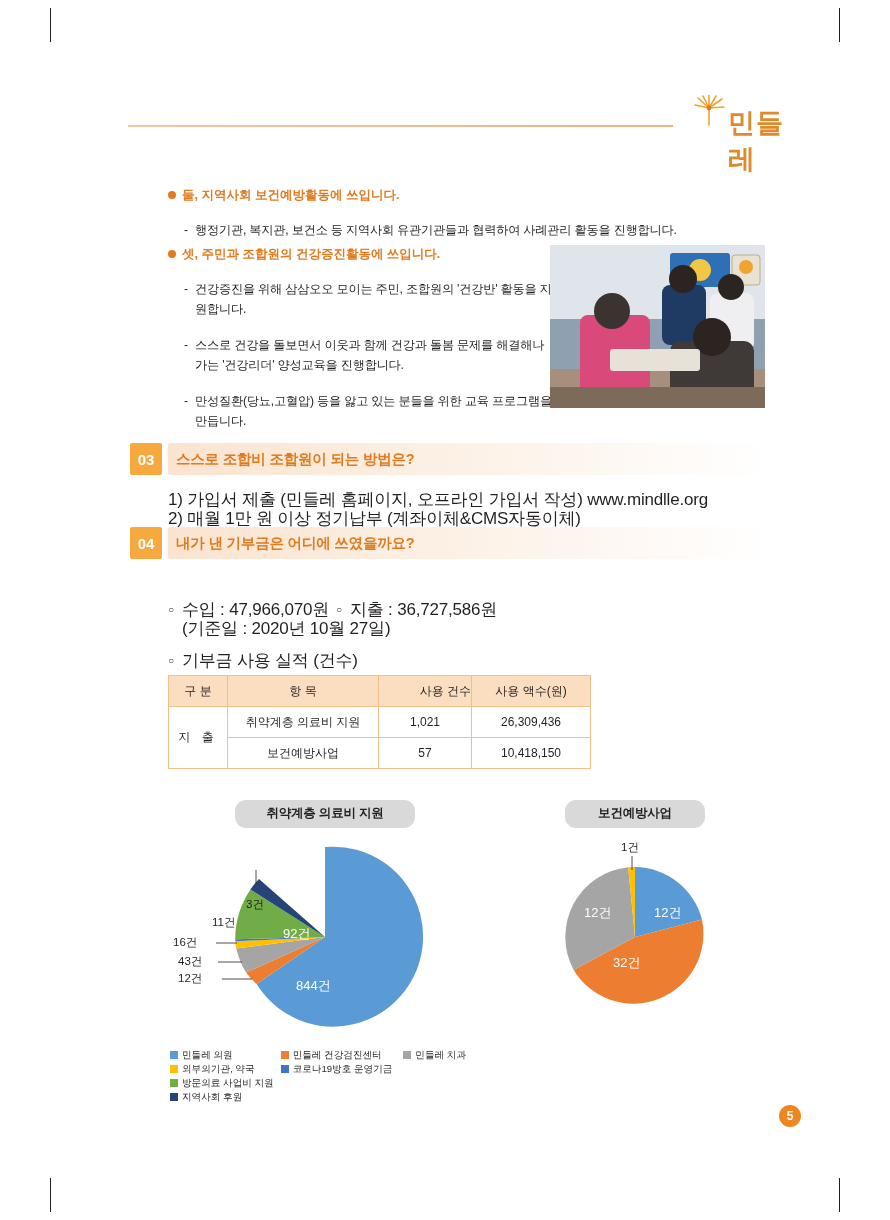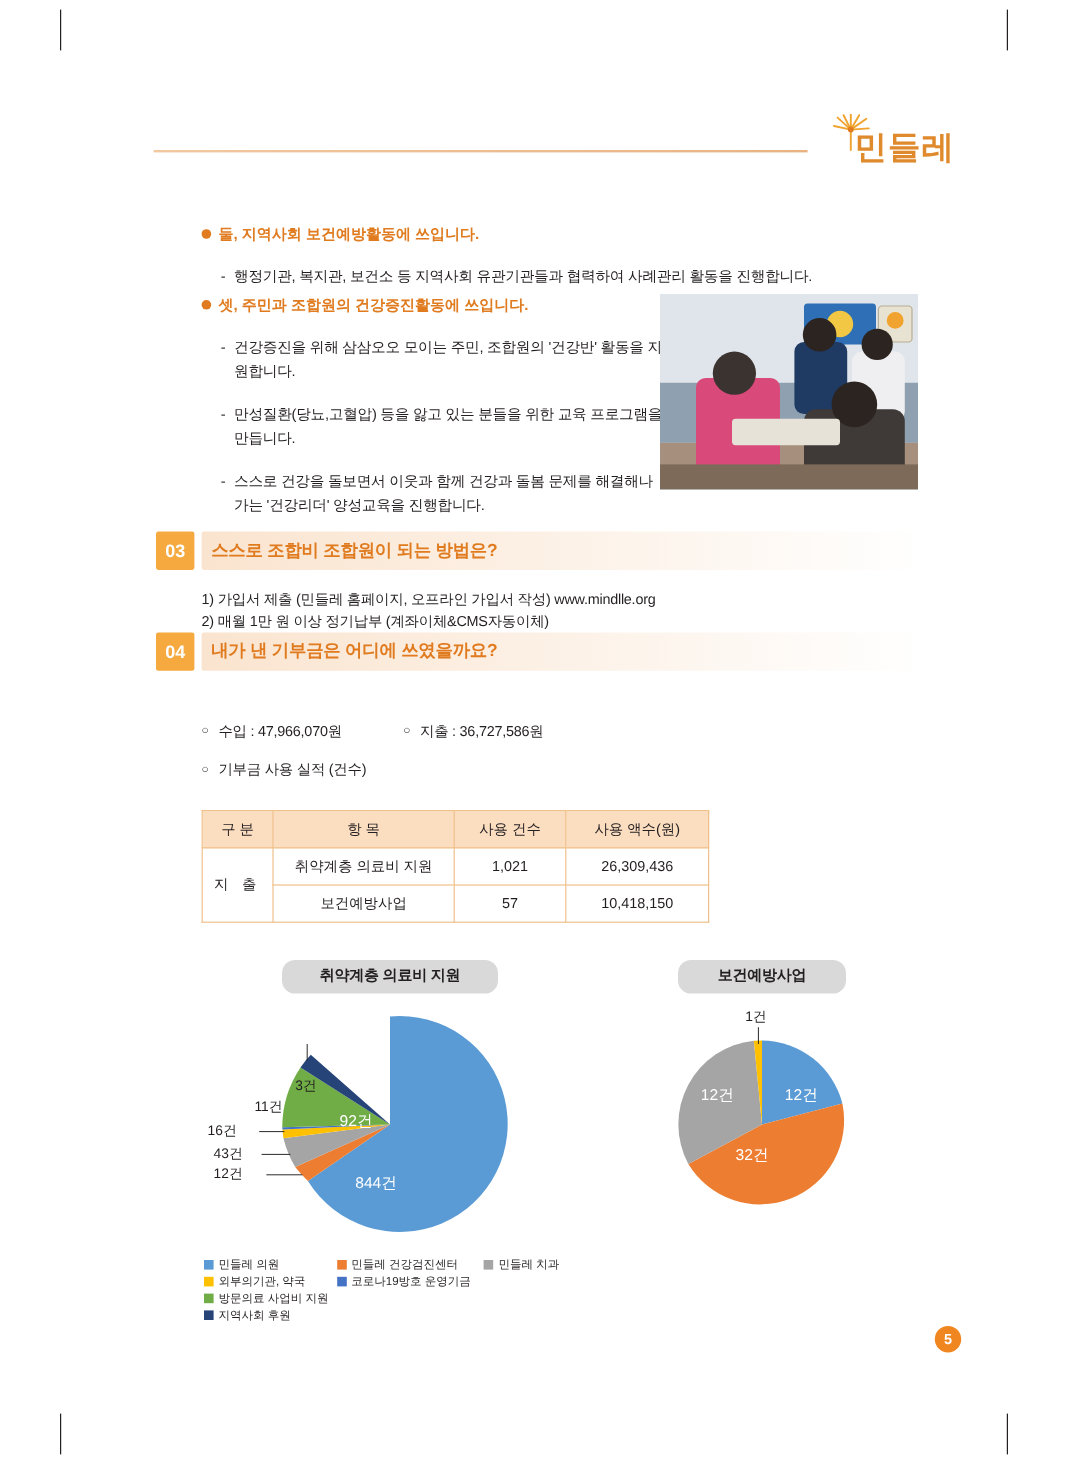--- a/index.html
+++ b/index.html
@@ -38,21 +38,21 @@
   }
   .logo {
     position: absolute;
     left: 692px;
     top: 95px;
     width: 110px;
     height: 62px;
   }
   .logo-text {
     position: absolute;
-    left: 20px;
+    left: 36px;
     top: 10px;
     font-size: 27px;
     font-weight: bold;
     color: #e08a2e;
     letter-spacing: 1px;
     font-family: "Liberation Sans", sans-serif;
   }
   .logo-burst {
     position: absolute;
     left: 0px;
@@ -153,21 +153,21 @@
     line-height: 32px;
     font-size: 14.5px;
     font-weight: bold;
     color: #e07b1f;
     letter-spacing: -0.2px;
   }
 
   .para {
     position: absolute;
     left: 168px;
-    font-size: 12px;
+    font-size: 17px;
     line-height: 19px;
     color: #231f20;
     letter-spacing: -0.2px;
   }
   .para div { white-space: nowrap; }
 
   .circ {
     position: relative;
     padding-left: 14px;
   }
@@ -193,21 +193,21 @@
     padding: 0;
     height: 30px;
     color: #231f20;
   }
   .tbl th {
     background: #fbddc0;
     font-weight: normal;
   }
   .tbl .c1 { width: 58px; }
   .tbl .c2 { width: 150px; }
-  .tbl .c3 { width: 92px; }
+  .tbl .c3 { width: 92px; text-align: right; }
   .tbl .c4 { width: 118px; }
   .tbl td.rowhead { letter-spacing: 4px; }
 
   
   .chart-wrap {
     position: absolute;
     top: 800px;
   }
   .chart-title {
     background: #d9d9d9;
@@ -293,22 +293,22 @@
 </div>
 
 <div class="bullet-block" style="top:186px;">
   <p class="bullet-head">둘, 지역사회 보건예방활동에 쓰입니다.</p>
   <p class="sub-line">행정기관, 복지관, 보건소 등 지역사회 유관기관들과 협력하여 사례관리 활동을 진행합니다.</p>
 </div>
 
 <div class="bullet-block" style="top:245px; width:385px;">
   <p class="bullet-head">셋, 주민과 조합원의 건강증진활동에 쓰입니다.</p>
   <p class="sub-line" style="margin-bottom:2px;">건강증진을 위해 삼삼오오 모이는 주민, 조합원의 '건강반' 활동을 지원합니다.</p>
+  <p class="sub-line" style="margin-bottom:2px;">스스로 건강을 돌보면서 이웃과 함께 건강과 돌봄 문제를 해결해나가는 '건강리더' 양성교육을 진행합니다.</p>
   <p class="sub-line">만성질환(당뇨,고혈압) 등을 앓고 있는 분들을 위한 교육 프로그램을 만듭니다.</p>
-  <p class="sub-line" style="margin-bottom:2px;">스스로 건강을 돌보면서 이웃과 함께 건강과 돌봄 문제를 해결해나가는 '건강리더' 양성교육을 진행합니다.</p>
 </div>
 
 <div class="photo">
   <svg width="215" height="163" viewBox="0 0 215 163">
     <rect x="0" y="0" width="215" height="163" fill="#cfd6de"></rect>
     <rect x="0" y="0" width="215" height="74" fill="#dfe5ea"></rect>
     <rect x="0" y="74" width="215" height="50" fill="#8fa0b0"></rect>
     <rect x="0" y="124" width="215" height="39" fill="#a68f7c"></rect>
     <rect x="120" y="8" width="60" height="34" rx="3" fill="#2f6fb5"></rect>
     <circle cx="150" cy="25" r="11" fill="#f2c744"></circle>
@@ -341,20 +341,21 @@
   <div class="section-bar"></div>
   <div class="section-num">04</div>
   <div class="section-title">내가 낸 기부금은 어디에 쓰였을까요?</div>
 </div>
 
 <div class="para" style="top:600px; width:600px;">
   <div style="position:relative; height:19px;">
     <span class="circ" style="position:absolute; left:0; top:0;">수입 : 47,966,070원</span>
     <span class="circ" style="position:absolute; left:168px; top:0;text-align:center;">지출 : 36,727,586원</span>
   </div>
+  <div style="padding-left:14px;">(기준일 : 2020년 10월 27일)</div>
   <div class="circ" style="margin-top:13px;">기부금 사용 실적 (건수)</div>
 </div>
 
 <table class="tbl">
   <tbody>
       <tr>
     <th class="c1">구 분</th>
     <th class="c2">항 목</th>
     <th class="c3">사용 건수</th>
     <th class="c4">사용 액수(원)</th>

